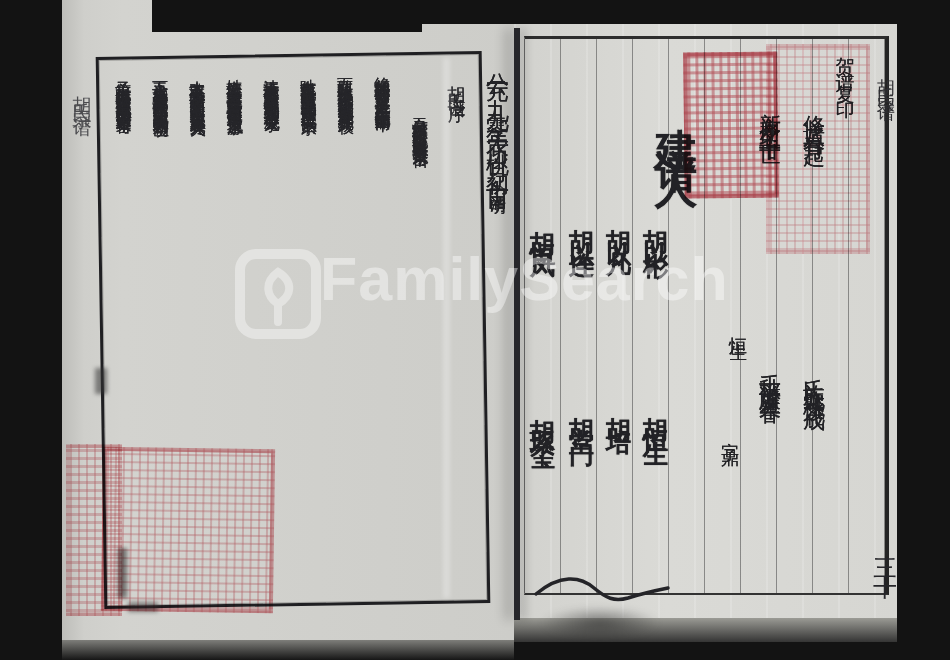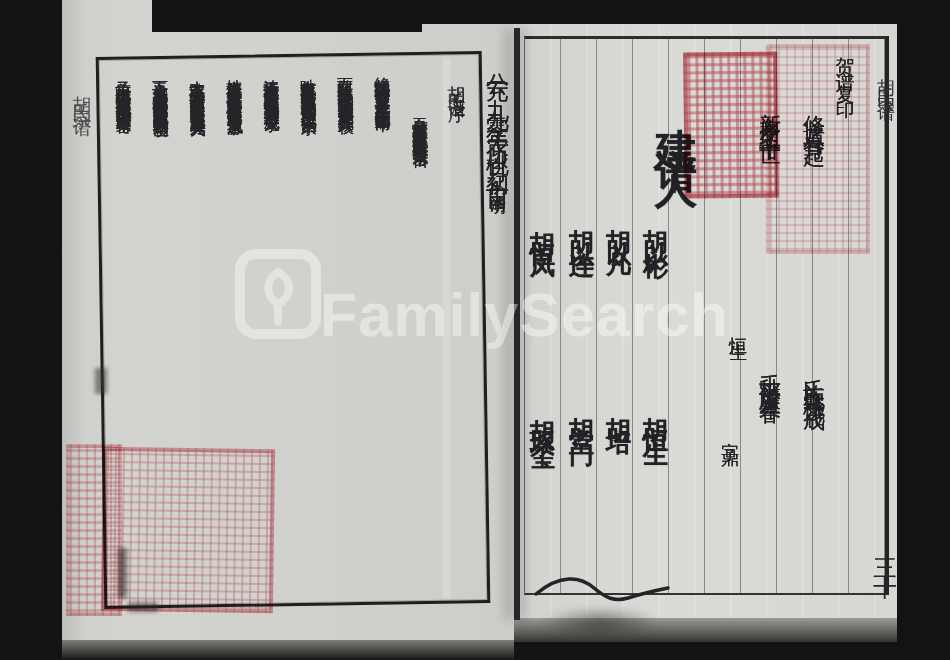--- a/index.html
+++ b/index.html
@@ -97,21 +97,21 @@
       repeating-linear-gradient(0deg,rgba(208,88,100,.5) 0 3px,rgba(208,88,100,0) 3px 8px),
       repeating-linear-gradient(90deg,rgba(208,88,100,.5) 0 3px,rgba(208,88,100,0) 3px 8px);
     border-color:rgba(200,75,88,.7);}
   #seal-right-faint{left:766px;top:44px;width:96px;height:202px;
     border-color:rgba(210,95,105,.35);opacity:.75;}
 
   
   #watermark{position:absolute;left:232px;top:244px;z-index:5;display:flex;align-items:flex-start;
     pointer-events:none;}
   #wm-logo{width:92px;height:100px;opacity:.5;}
-  #wm-text{margin-left:-4px;margin-top:36px;font-family:"Liberation Sans","DejaVu Sans",sans-serif;
+  #wm-text{margin-left:-4px;font-family:"Liberation Sans","DejaVu Sans",sans-serif;
     font-weight:bold;font-size:61px;letter-spacing:1px;color:rgba(255,255,255,.42);}
 
   
   .smudge{position:absolute;background:#333;filter:blur(2px);z-index:3;}
   #smudge-1{left:95px;top:368px;width:12px;height:26px;opacity:.55;}
   #smudge-2{left:118px;top:548px;width:9px;height:50px;opacity:.6;}
   #smudge-3{left:128px;top:602px;width:30px;height:10px;opacity:.5;}
 </style>
 </head>
 <body>

